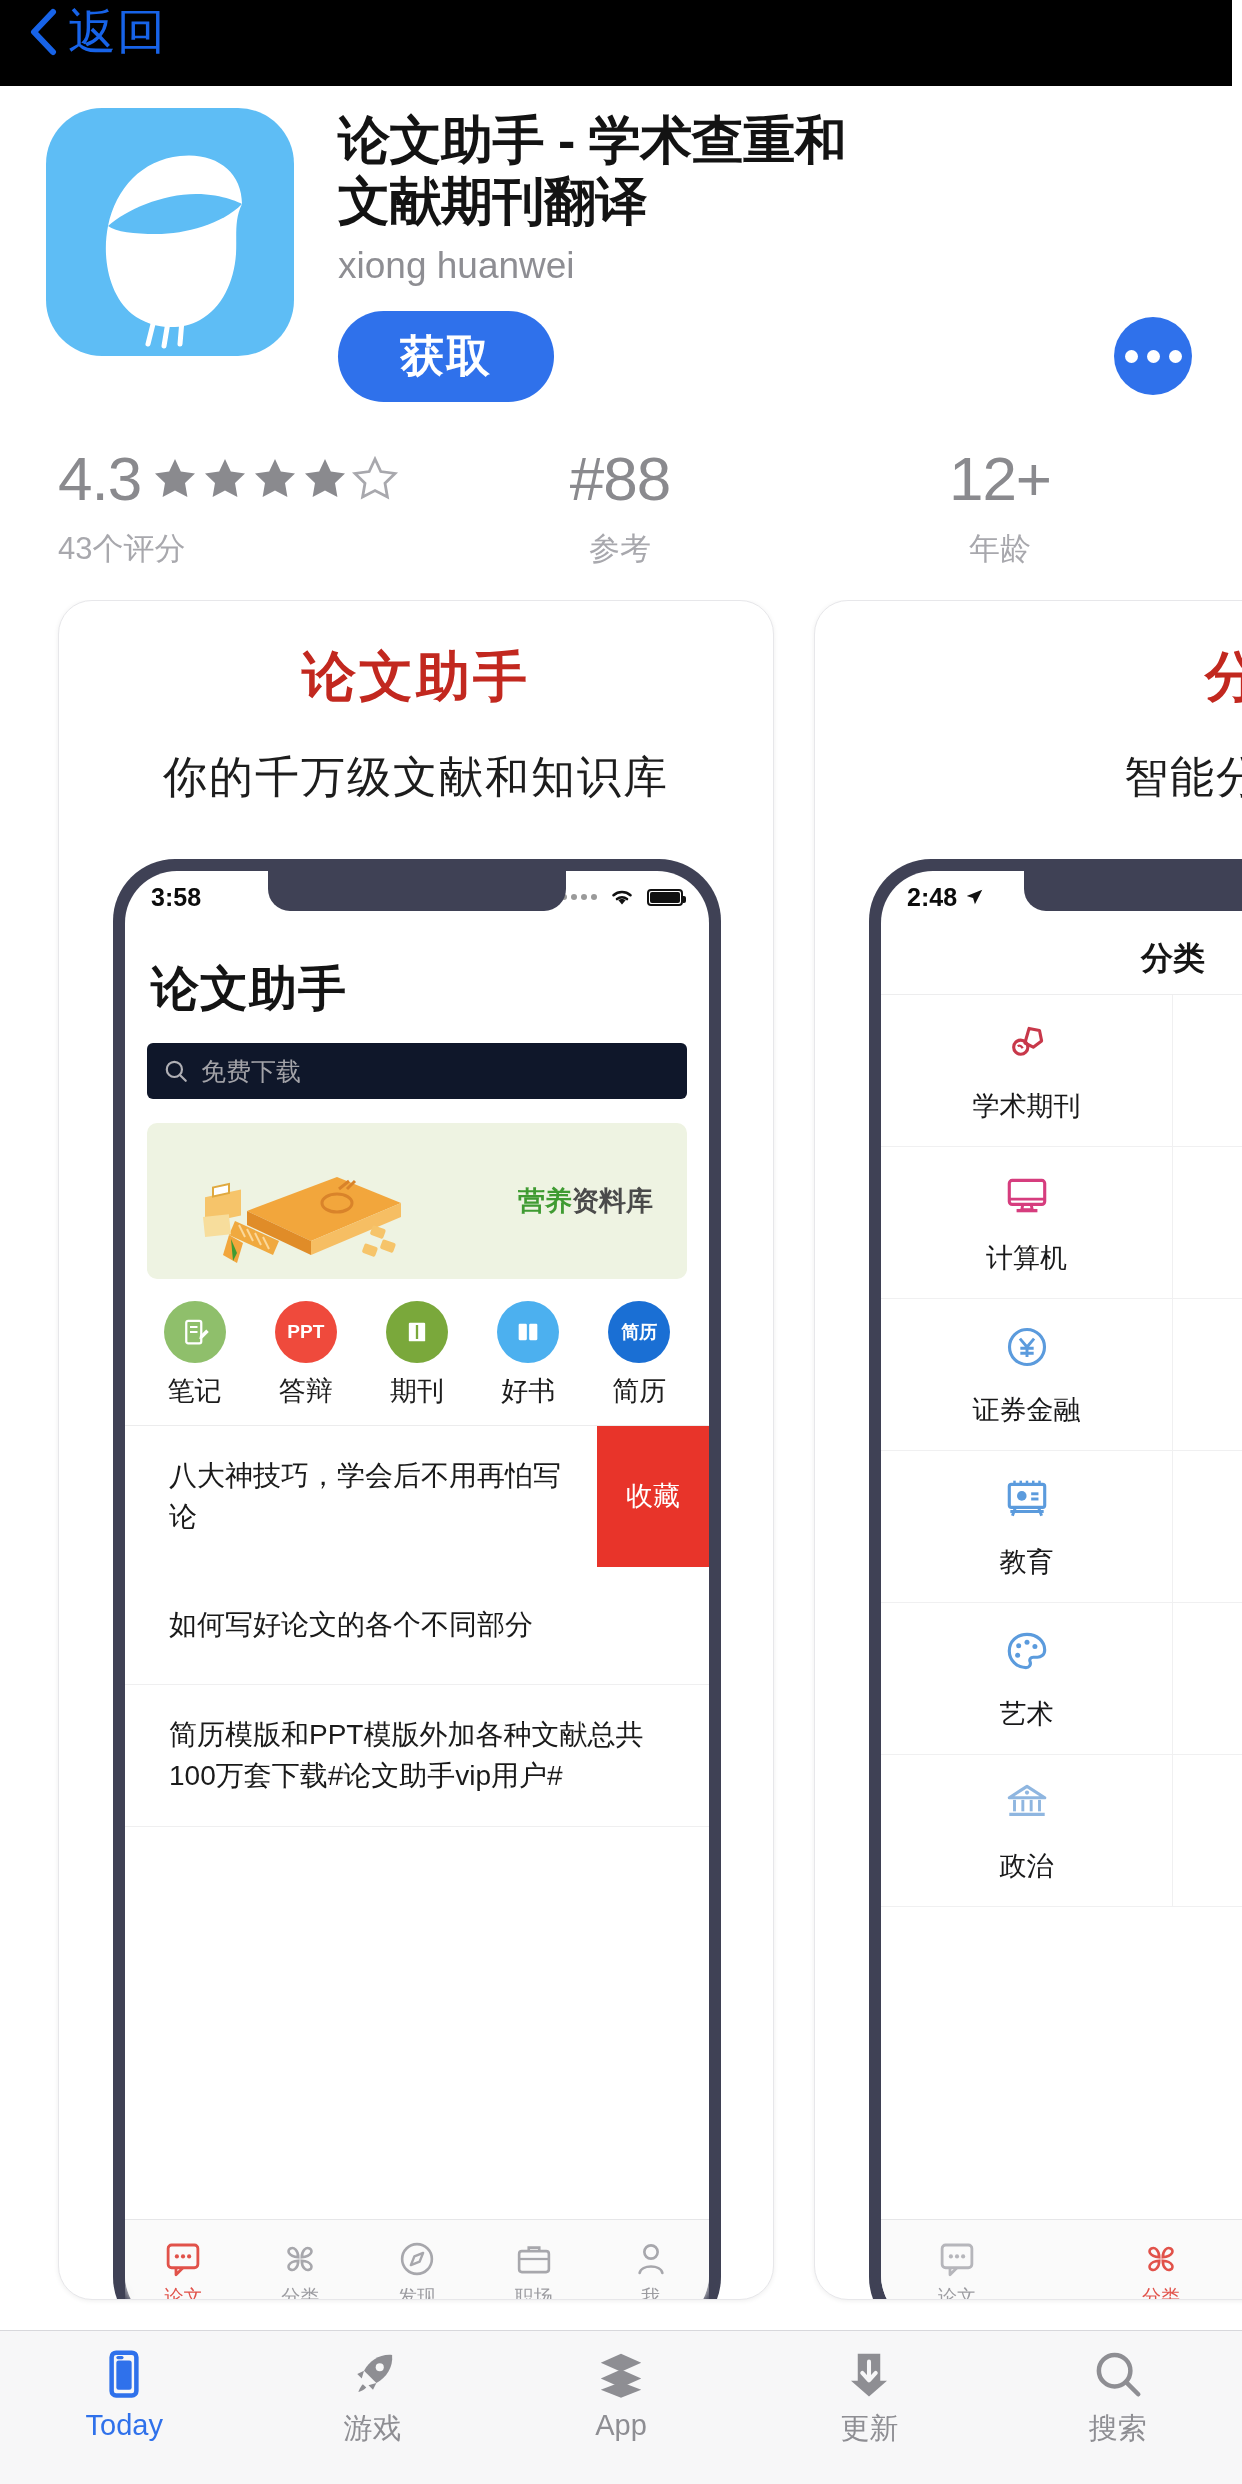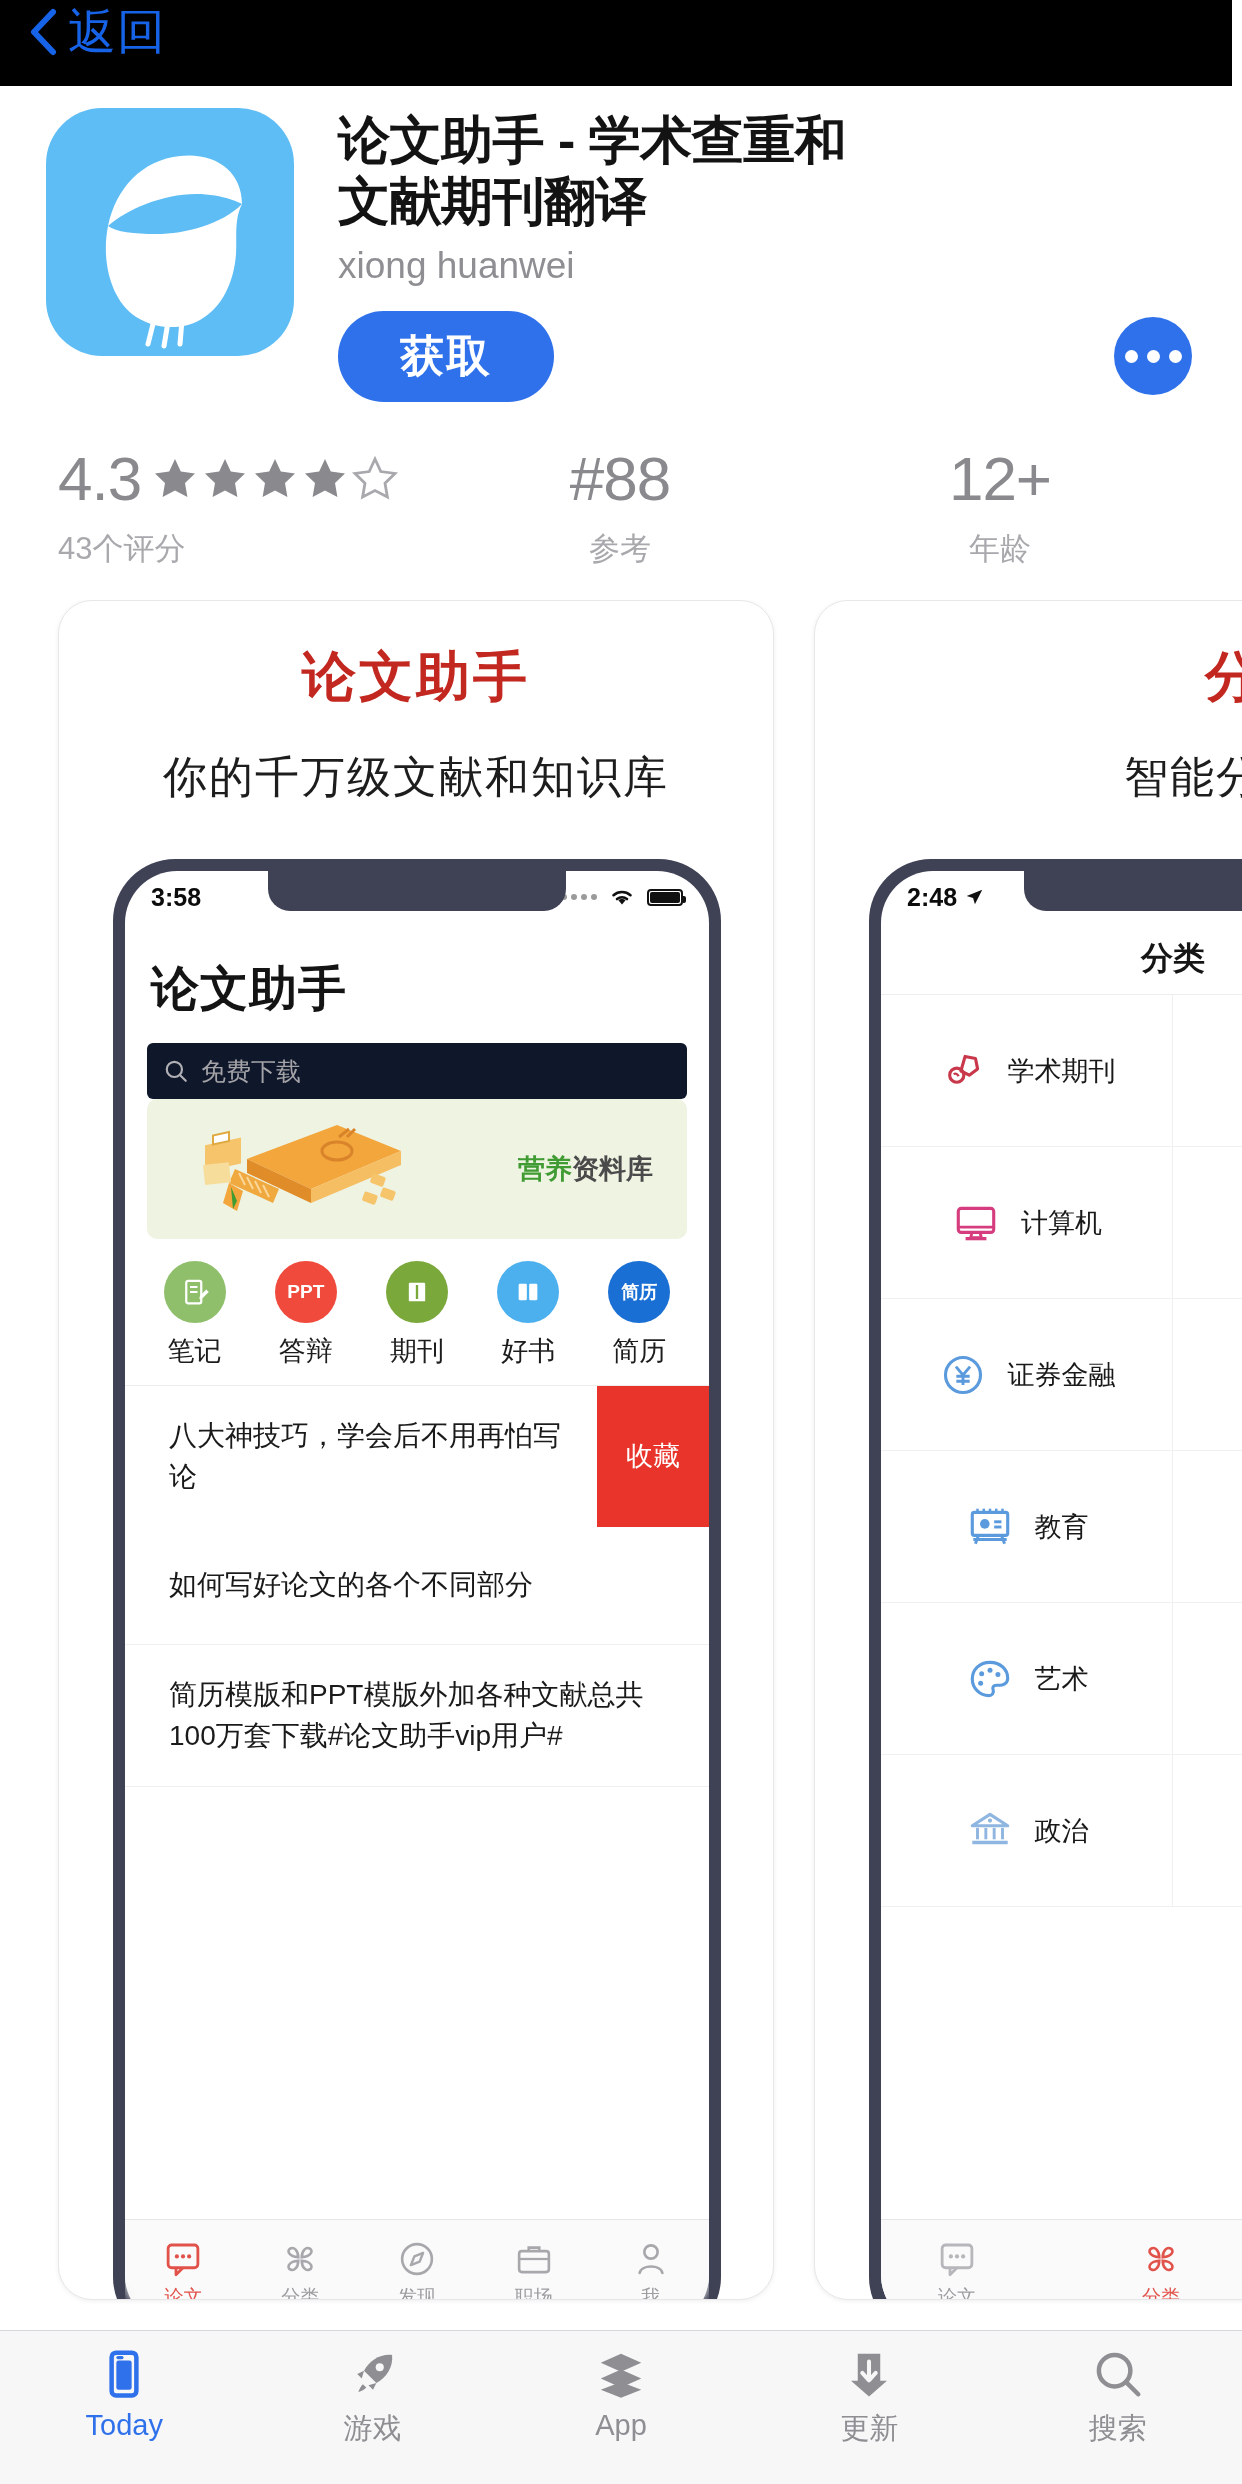--- a/index.html
+++ b/index.html
@@ -140,23 +140,23 @@
   .app1-title {
     font-size: 48px; font-weight: 700; color: #141414;
     padding: 34px 26px 22px 26px; letter-spacing: 1px;
   }
   .app1-search {
     margin: 0 22px; height: 56px; background: #0f172a; border-radius: 6px;
     display: flex; align-items: center; padding: 0 16px; gap: 12px;
   }
   .app1-search .ph { font-size: 25px; color: #a3a3a8; }
   .banner {
-    margin: 0 22px 0 22px; height: 140px; border-radius: 10px;
+    margin: 24px 22px 0 22px; height: 156px; border-radius: 10px;
     background: #eef3e2; position: relative; overflow: hidden;
-    display: flex; align-items: flex-start;
+    display: flex; align-items: flex-end;
   }
   .banner-text {
     position: absolute; right: 34px; top: 50%; transform: translateY(-50%);
     font-size: 27px; font-weight: 700; white-space: nowrap;
   }
   .banner-text .g { color: #3f9b32; }
   .banner-text .d { color: #4a4a4a; }
   .cats {
     display: flex; justify-content: space-around; align-items: flex-start;
     padding: 22px 14px 16px 14px;
@@ -191,21 +191,21 @@
   .tb.active .tb-lb { color: #e1524a; }
 
   
   .app2-nav {
     height: 72px; display: flex; align-items: center; justify-content: center;
     font-size: 32px; font-weight: 700; color: #151515;
     border-bottom: 1px solid #ededee;
   }
   .grid2 { display: flex; flex-wrap: wrap; }
   .gcell {
-    width: 50%; height: 152px; display: flex; 
+    width: 50%; height: 152px; display: flex; flex-direction: column;
     align-items: center; justify-content: center; gap: 20px;
     border-right: 1px solid #f0f0f1; border-bottom: 1px solid #f0f0f1;
   }
   .gcell:nth-child(2n) { border-right: none; }
   .gcell-lb { font-size: 27px; color: #19191a; }
   .app2-tabbar {
     position: absolute; bottom: 0; left: 0; right: 0; height: 108px;
     background: #fafafa; border-top: 1px solid #e6e6e8;
     display: flex; align-items: center; padding-left: 22px; gap: 96px;
   }

